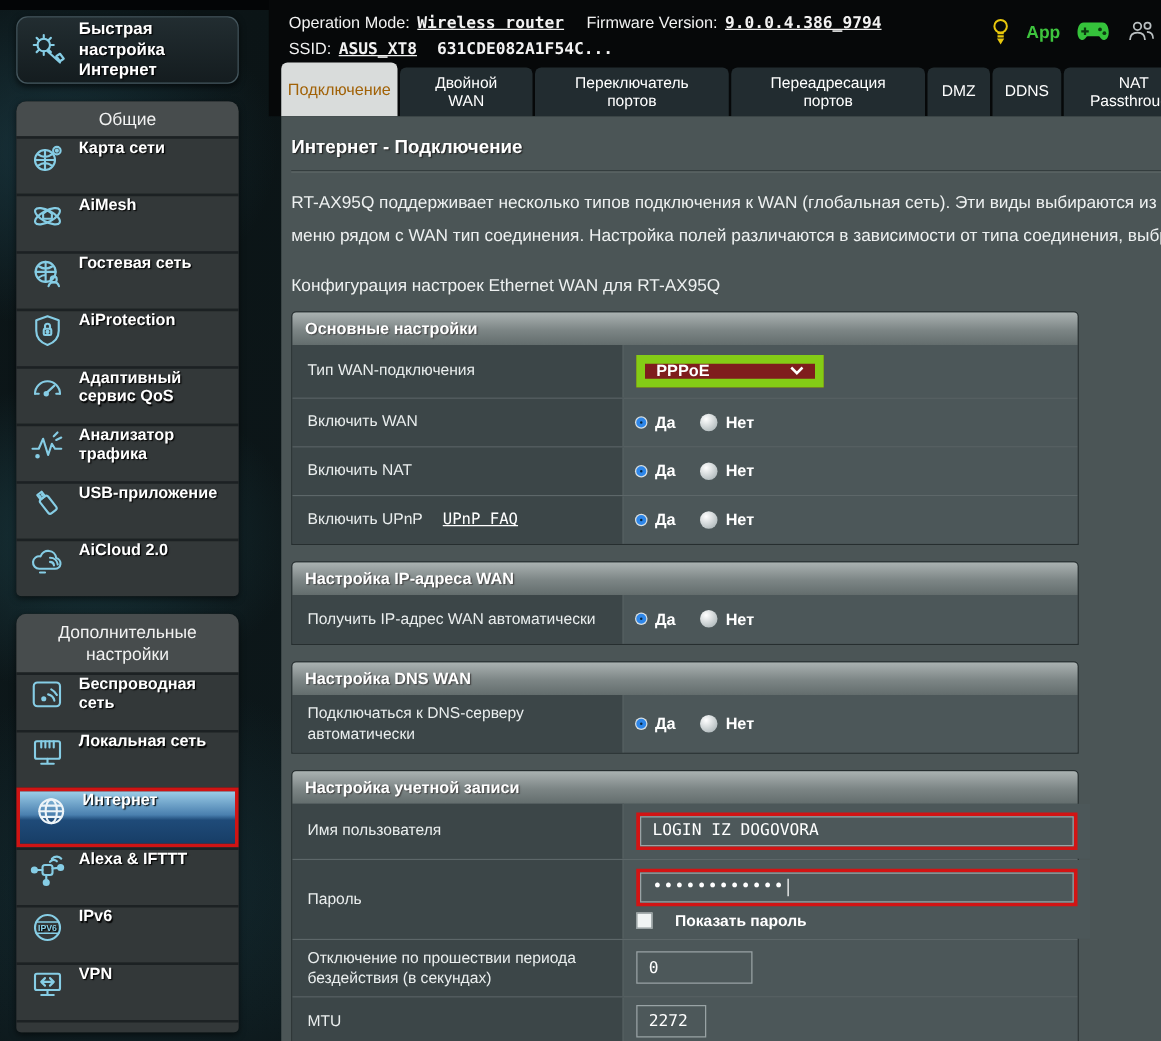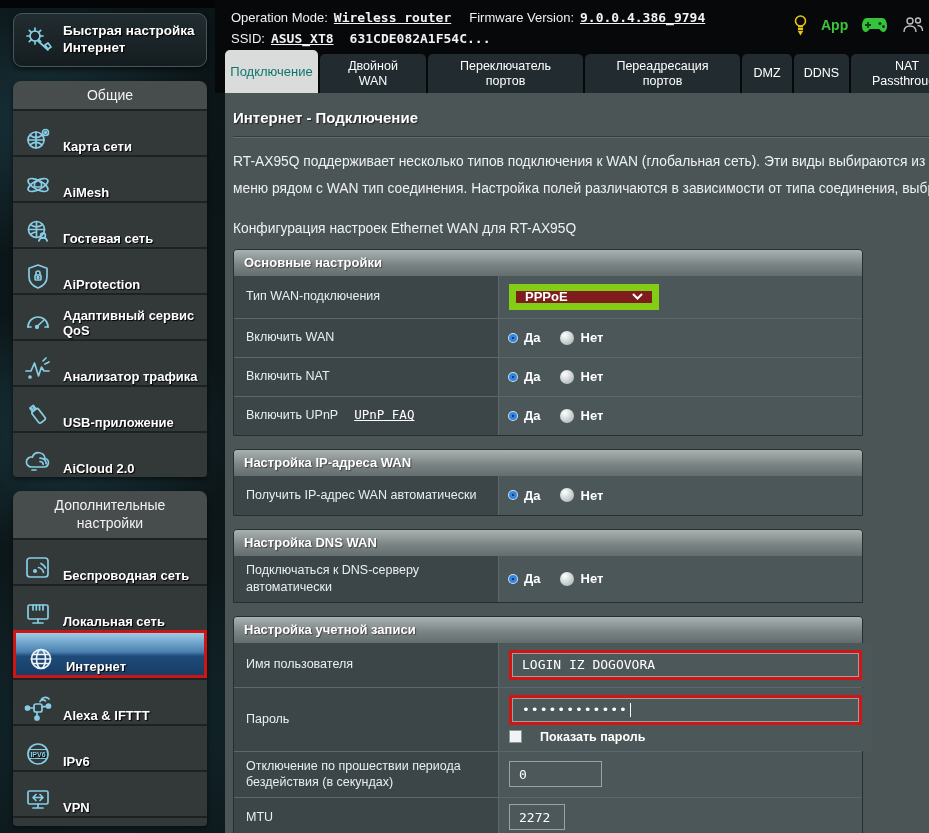--- a/index.html
+++ b/index.html
@@ -24,31 +24,31 @@
   .hdr-line.l2 { top:31px; }
   .hdr-val { font-family:"DejaVu Sans Mono", monospace; font-weight:bold; text-decoration:underline; margin:0 18px 0 6px; }
   .hdr-val.nou { text-decoration:none; margin-left:10px; }
   .top-icons { position:absolute; left:578px; top:14px; display:flex; align-items:center; gap:13px; }
   .app-label { color:#3ec43e; font-weight:bold; font-size:14px; }
 
   
   .tabs { position:absolute; left:10px; bottom:0; display:flex; gap:2px; align-items:flex-end; height:43px; }
   .tab { background:#222c30; color:#fff; font-size:12.5px; height:39px; display:flex; align-items:center; justify-content:center; text-align:center; border-radius:5px 5px 0 0; cursor:default; }
   .tab .tab-label { line-height:1.2; }
-  .tab.active { background:#d9dcdb; color:#0f766e; height:43px; font-size:13px; }
+  .tab.active { background:#d9dcdb; color:#a16207; height:43px; font-size:13px; }
   .t1{width:93px;} .t2{width:106px;} .t3{width:155px;} .t4{width:155px;} .t5{width:50px;} .t6{width:55px;} .t7{width:112px;}
   .t2 .tab-label{max-width:72px;} .t3 .tab-label{max-width:124px;} .t4 .tab-label{max-width:124px;} .t7 .tab-label{max-width:84px;}
 
   
-  .sidebar { position:absolute; left:13px; top:13px; width:194px; }
+  .sidebar { position:absolute; left:13px; top:13px; width:178px; }
   .quick-setup { height:54px; background:linear-gradient(180deg,#222d31,#141c1f); border:1px solid #45565d; border-radius:9px; display:flex; align-items:center; gap:8px; padding:0 9px; cursor:pointer; box-shadow:0 2px 5px rgba(0,0,0,.6); }
   .quick-setup .qlabel { font-weight:bold; font-size:13.5px; line-height:1.25; text-shadow:1px 1px 1px #000; }
   .group { margin-top:14px; background:#1c2123; border-radius:8px 8px 4px 4px; overflow:hidden; box-shadow:0 2px 5px rgba(0,0,0,.55); }
   .group-title { background:#474c4d; color:#f2f2f2; font-size:14px; text-align:center; padding:5px 24px; line-height:1.3; }
-  .nav-item { display:flex; align-items:flex-end; gap:9px; height:46px; background:#333839; border-top:2px solid #1c2123; padding:0 6px 0 9px; color:#fff; font-weight:bold; font-size:13px; line-height:1.15; cursor:pointer; text-shadow:1px 1px 1px #000; }
+  .nav-item { display:flex; align-items:flex-start; gap:9px; height:46px; background:#333839; border-top:2px solid #1c2123; padding:0 6px 0 9px; color:#fff; font-weight:bold; font-size:13px; line-height:1.15; cursor:pointer; text-shadow:1px 1px 1px #000; }
   .nav-item.selected { background:linear-gradient(180deg,#9ccde8 0%,#4a80af 45%,#1f4b79 55%,#173d66 100%); border:3px solid #cf1414; height:48px; }
   .nav-stub { height:10px; background:#333839; border-top:2px solid #1c2123; }
   .nicon { flex:0 0 32px; width:32px; height:32px; display:flex; align-items:center; justify-content:center; color:#86cde5; }
   .selected .nicon { color:#edf4f8; }
   .nicon svg { width:30px; height:30px; fill:none; stroke:currentColor; stroke-width:1.7; stroke-linecap:round; stroke-linejoin:round; }
 
   
   .content { position:absolute; left:225px; top:93px; width:790px; height:745px; background:#4b5556; padding:16px 0 0 8px; }
   .page-title { font-size:15px; font-weight:bold; color:#fff; text-shadow:1px 1px 1px #222; }
   .hr { height:1px; background:#343d3e; box-shadow:0 1px 0 rgba(255,255,255,.14); margin:10px 0 12px; width:696px; }

